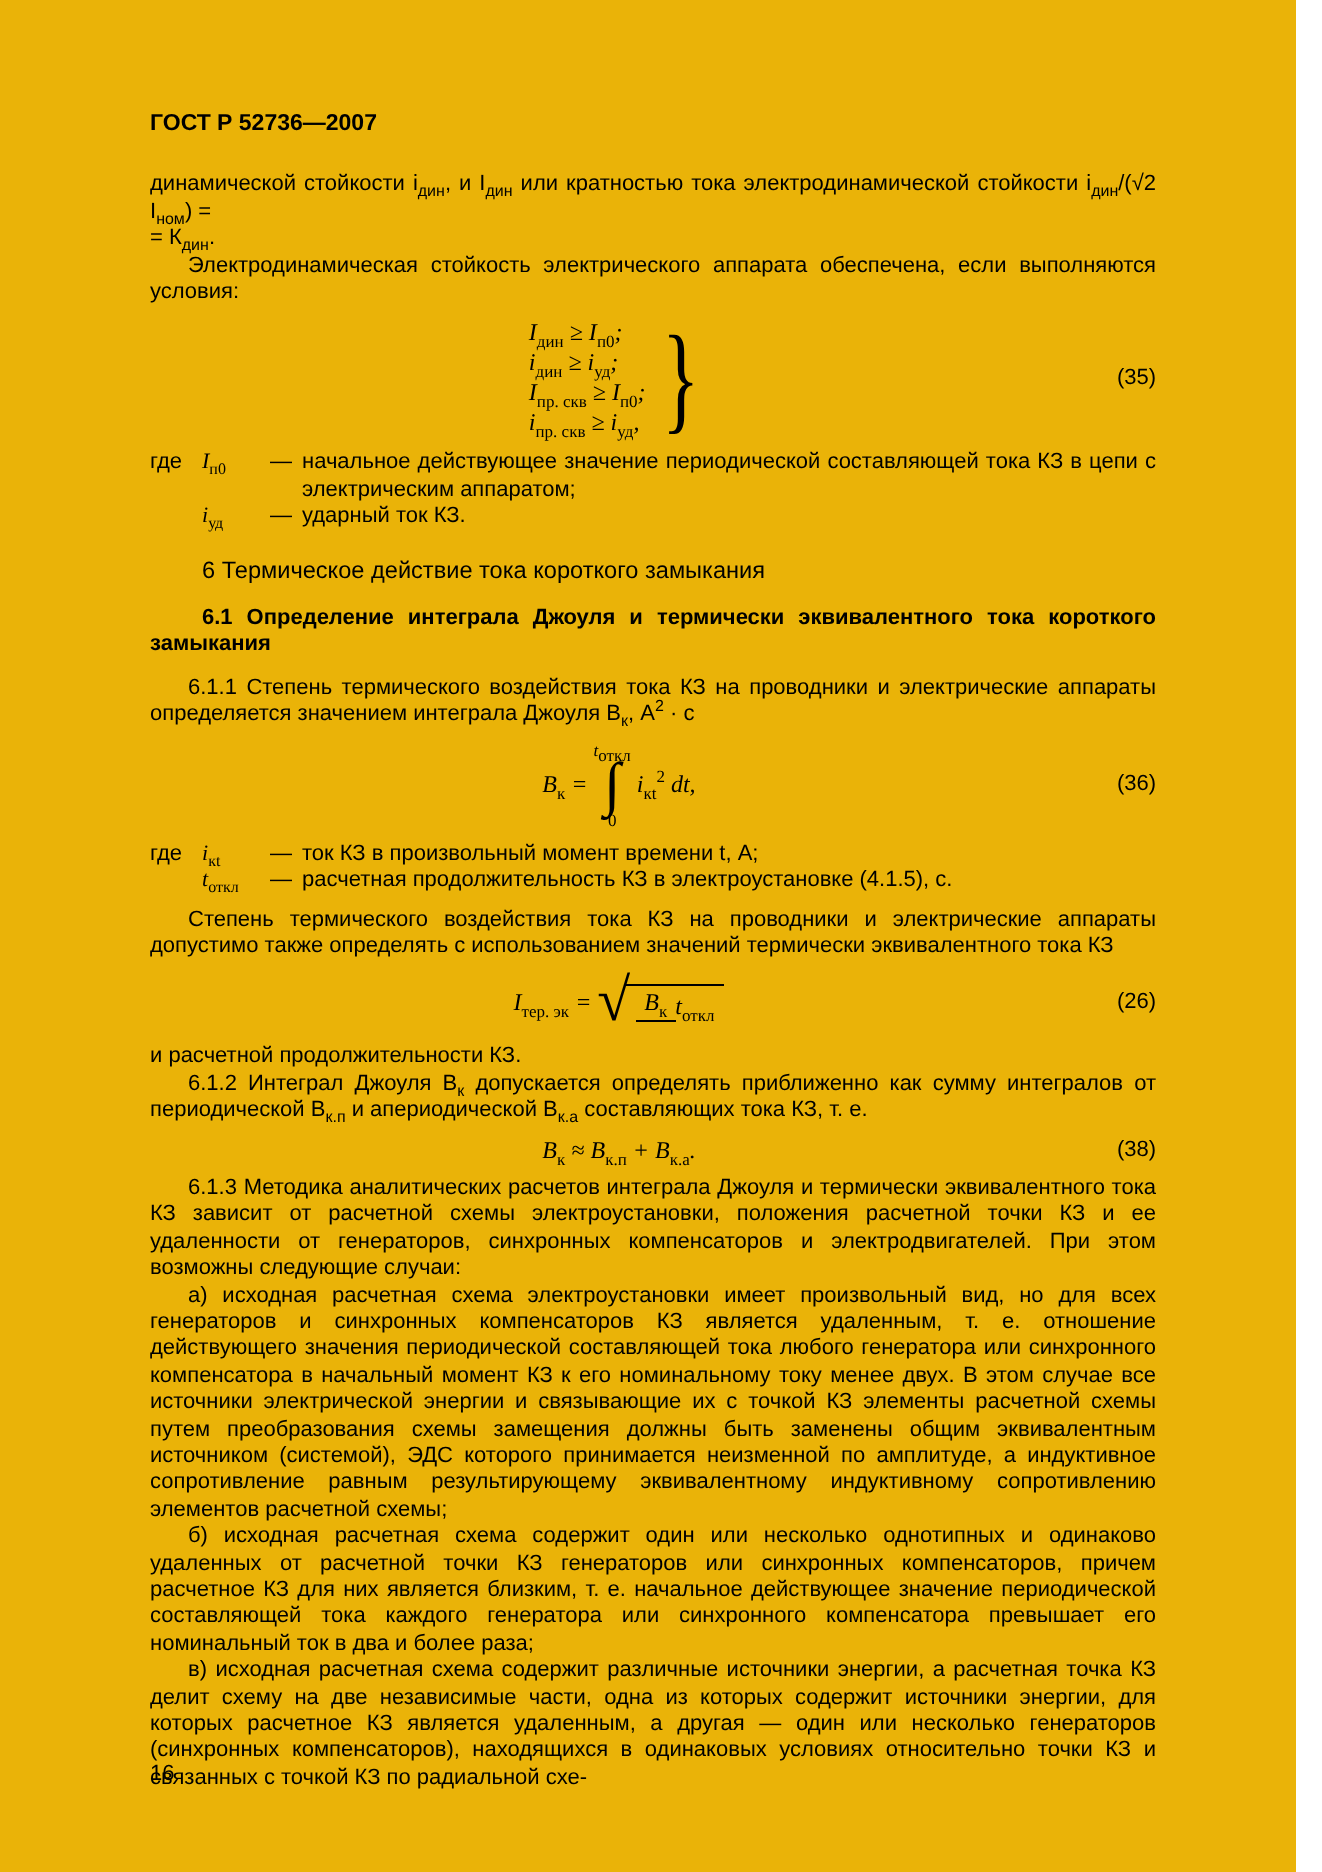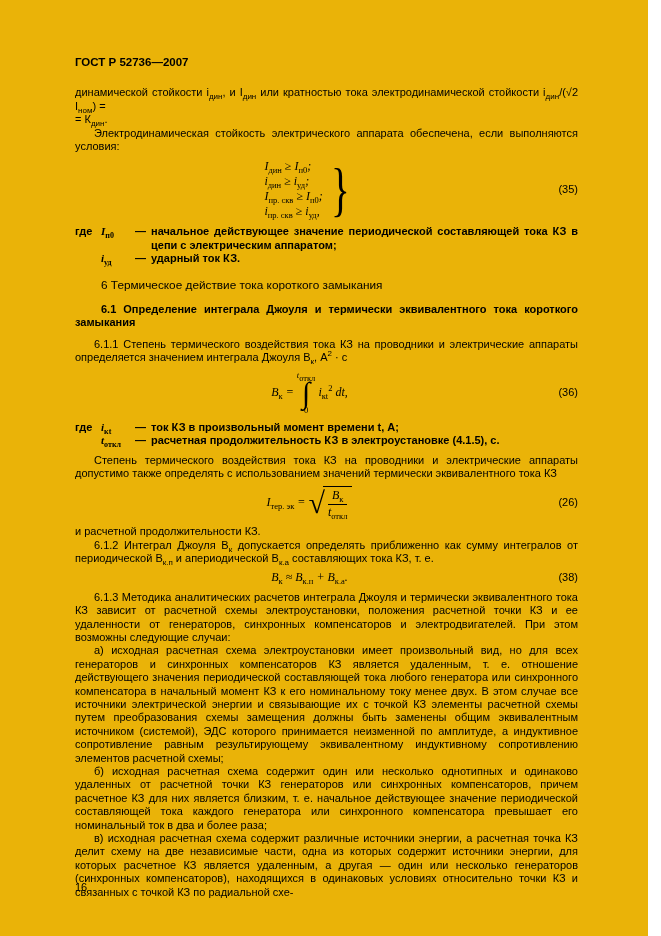--- a/index.html
+++ b/index.html
@@ -29,26 +29,26 @@
   .brace { font-size: 60px; line-height: 1; font-weight: 300; margin-left: 3px; transform: scaleX(0.65); font-style: normal; }
 
   .int-col { display: inline-flex; flex-direction: column; align-items: center; margin: 0 3px; }
   .int-top, .int-bot { font-size: 8.5px; line-height: 9px; font-style: italic; }
   .int-bot { font-style: normal; }
   .int-glyph { font-size: 30px; line-height: 26px; font-style: normal; }
 
   .sqrt { display: inline-flex; align-items: center; margin-left: 3px; }
   .sqrt-sign { font-size: 30px; line-height: 1; font-style: normal; margin-right: -2px; }
   .sqrt-body { border-top: 1px solid #000; padding: 2px 5px 0; }
-  .frac { display: inline-flex; flex-direction: column; align-items: center; vertical-align: middle; }
+  .frac { display: inline-flex; align-items: center; vertical-align: middle; }
   .frac-num { border-bottom: 1px solid #000; padding: 0 4px 1px; }
   .frac-den { padding-top: 1px; }
 
   .where { margin: 1px 0 6px; }
-  .where-row { display: flex; font-weight: bold; }
+  .where-row { display: flex; }
   .w-lead { width: 26px; flex: none; }
   .w-term { width: 34px; flex: none; font-family: "Liberation Serif", serif; font-style: italic; }
   .w-term sub { font-style: normal; }
   .w-dash { width: 16px; flex: none; }
   .w-desc { flex: 1; text-align: justify; }
 
   .page-footer { position: absolute; left: 75px; bottom: 42px; font-size: 11px; }
 </style>
 </head>
 <body>

